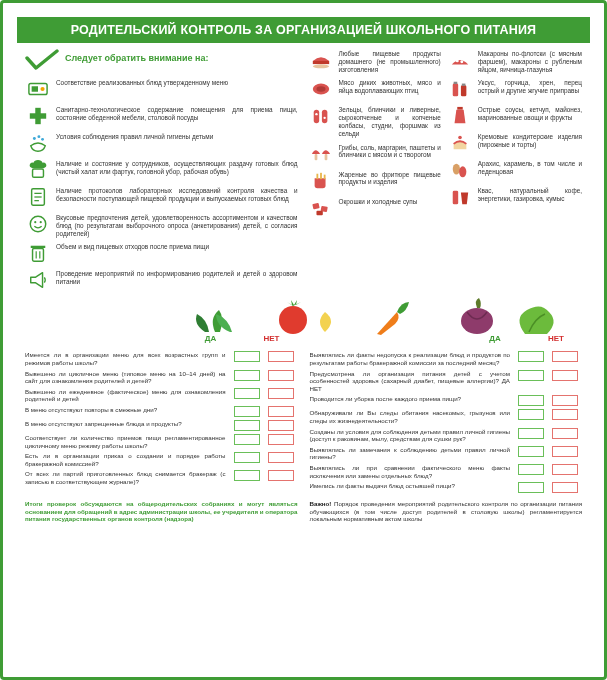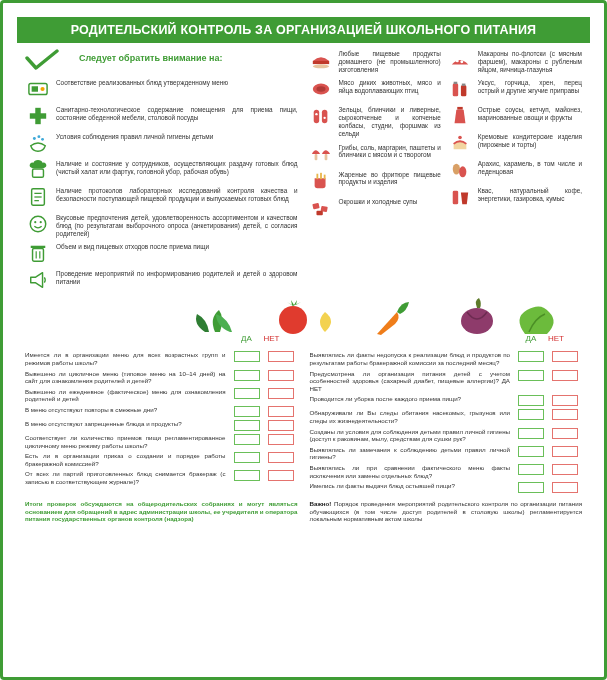--- a/index.html
+++ b/index.html
@@ -31,21 +31,21 @@
   
   .top{
     display:flex;
     padding:6px 8px 0 8px;
     box-sizing:border-box;
   }
   .col{width:50%;box-sizing:border-box;}
   .col.left{padding-right:6px;}
   .col.right{padding-left:4px;}
   .col-head{
-    display:flex;align-items:flex-start;gap:20px;
+    display:flex;align-items:flex-start;gap:6px;
     min-height:26px;
     margin-bottom:3px;
   }
   .col-head .mark{flex:0 0 auto;}
   .col-head .htext{
     color:#3f9c35;font-weight:bold;font-size:9px;line-height:11px;padding-top:4px;
   }
   .col.right .col-head .htext{color:#d32f2f;}
   .row{
     display:flex;align-items:flex-start;gap:5px;
@@ -72,21 +72,21 @@
   .check-title{
     color:#3f9c35;font-weight:bold;font-size:11px;
     text-align:center;padding:2px 6px 3px 6px;line-height:13px;
   }
   .check-wrap{display:flex;padding:0 8px;box-sizing:border-box;}
   .check-col{width:50%;box-sizing:border-box;}
   .check-col.a{padding-right:6px;}
   .check-col.b{padding-left:6px;}
   .yn-head{
     display:flex;justify-content:flex-end;align-items:center;
-    font-size:8px;font-weight:normal;margin-bottom:8px;
+    font-size:8px;font-weight:bold;margin-bottom:8px;gap:36px;
   }
   .yn-head .yes{color:#3f9c35;width:34px;text-align:center;}
   .yn-head .no{color:#d32f2f;width:34px;text-align:left;}
   .q-row{
     display:flex;align-items:flex-start;
     margin-bottom:3px;
   }
   .q-text{
     flex:1 1 auto;font-size:6.2px;line-height:7.6px;color:#333;text-align:justify;
     padding-right:4px;

